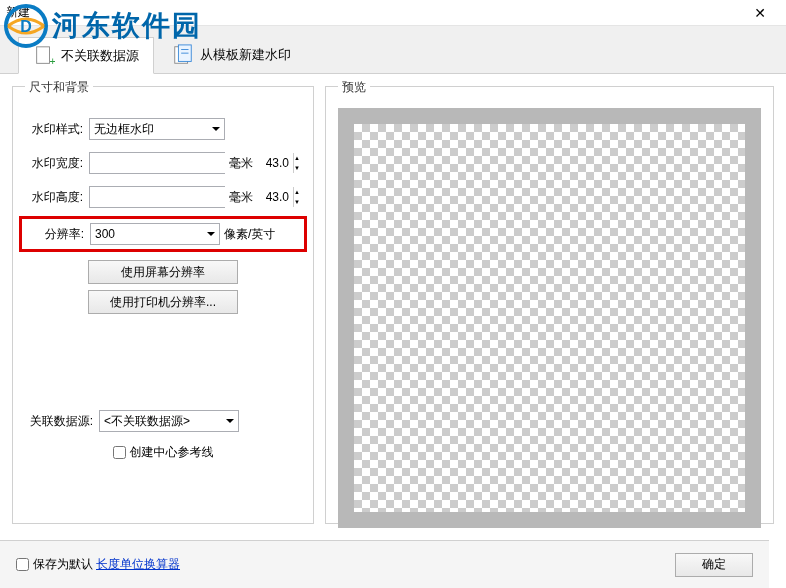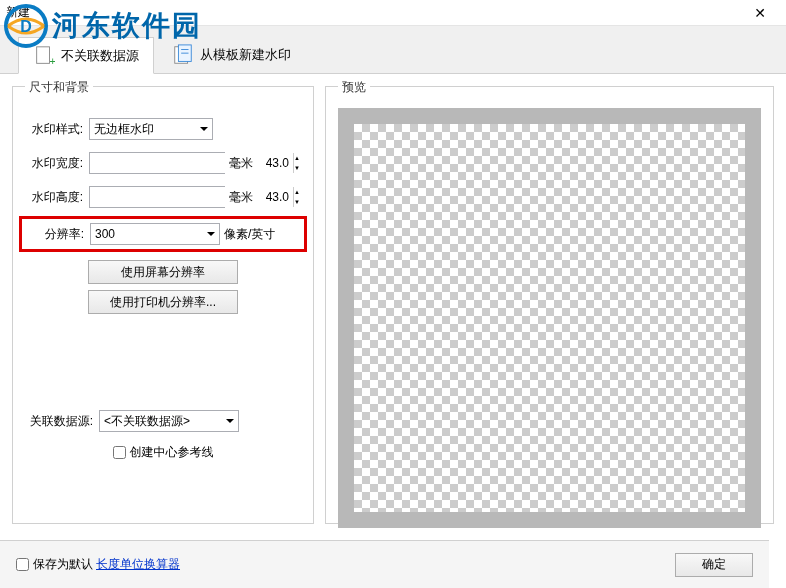--- a/index.html
+++ b/index.html
@@ -24,21 +24,21 @@
 .fieldset .legend { position: relative; top: -22px; background: #fff; display: inline-block; padding: 0 4px; color: #333; }
 .left-panel { width: 302px; }
 .right-panel { flex: 1; }
 
 .form-row { display: flex; align-items: center; margin-bottom: 12px; height: 22px; }
 .form-row .label { width: 64px; text-align: right; padding-right: 6px; font-size: 12px; }
 .form-row .field { flex: 1; display: flex; align-items: center; gap: 4px; }
 .form-row .unit { font-size: 12px; min-width: 50px; }
 
 select, .combo, .spinner { height: 22px; font-size: 12px; border: 1px solid #abadb3; background: #fff; padding-left: 40px; }
-.combo { width: 124px; padding: 0 18px 0 4px; display: flex; align-items: center; position: relative; }
+.combo { width: 136px; padding: 0 18px 0 4px; display: flex; align-items: center; position: relative; }
 .combo::after { content: ""; position: absolute; right: 4px; top: 8px; border: 4px solid transparent; border-top-color: #000; }
 .spinner { width: 136px; display: flex; align-items: center; }
 .spinner input { border: none; flex: 1; text-align: right; padding: 0 4px; font-size: 12px; outline: none; height: 20px; }
 .spinner .arrows { width: 14px; height: 20px; display: flex; flex-direction: column; border-left: 1px solid #ccc; }
 .spinner .arrows span { flex: 1; display: flex; align-items: center; justify-content: center; font-size: 6px; cursor: pointer; }
 
 .red-box { border: 3px solid #d00; padding: 4px 4px; margin: -4px -6px 8px -6px; }
 .red-box .form-row { margin-bottom: 0; }
 
 .btn { height: 24px; padding: 0 14px; font-size: 12px; background: linear-gradient(#f8f8f8,#e8e8e8); border: 1px solid #acacac; cursor: pointer; }

